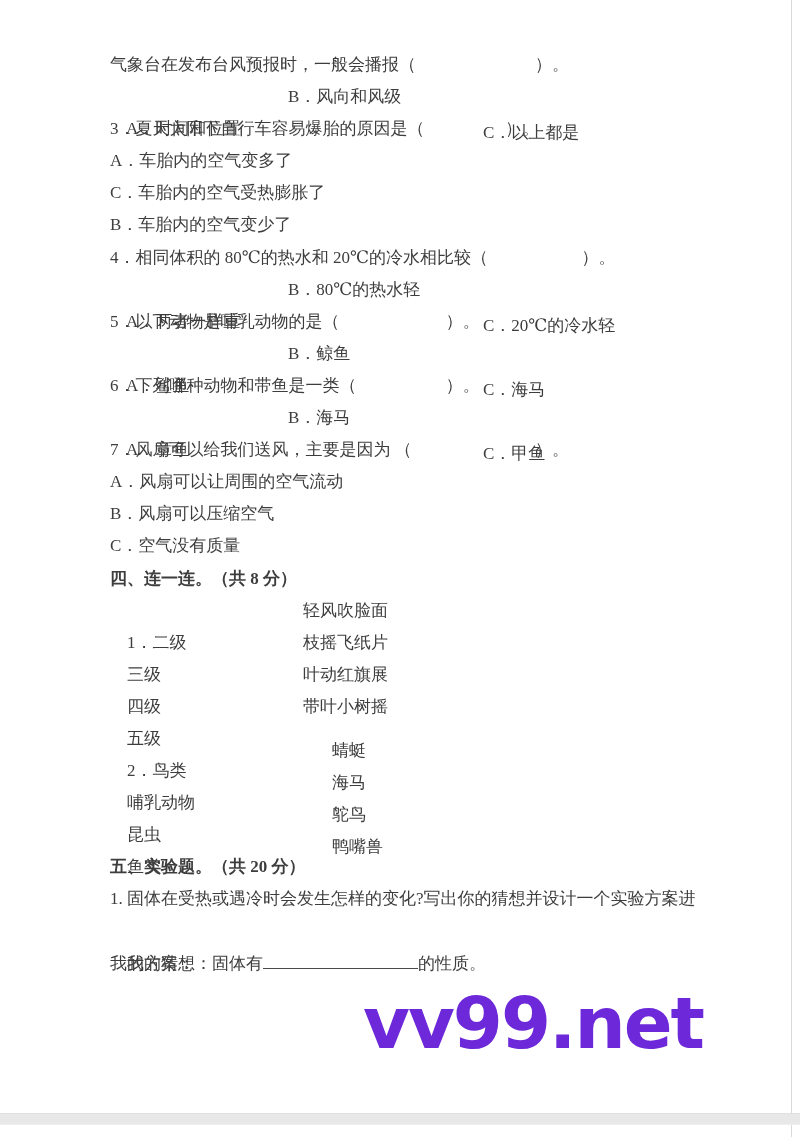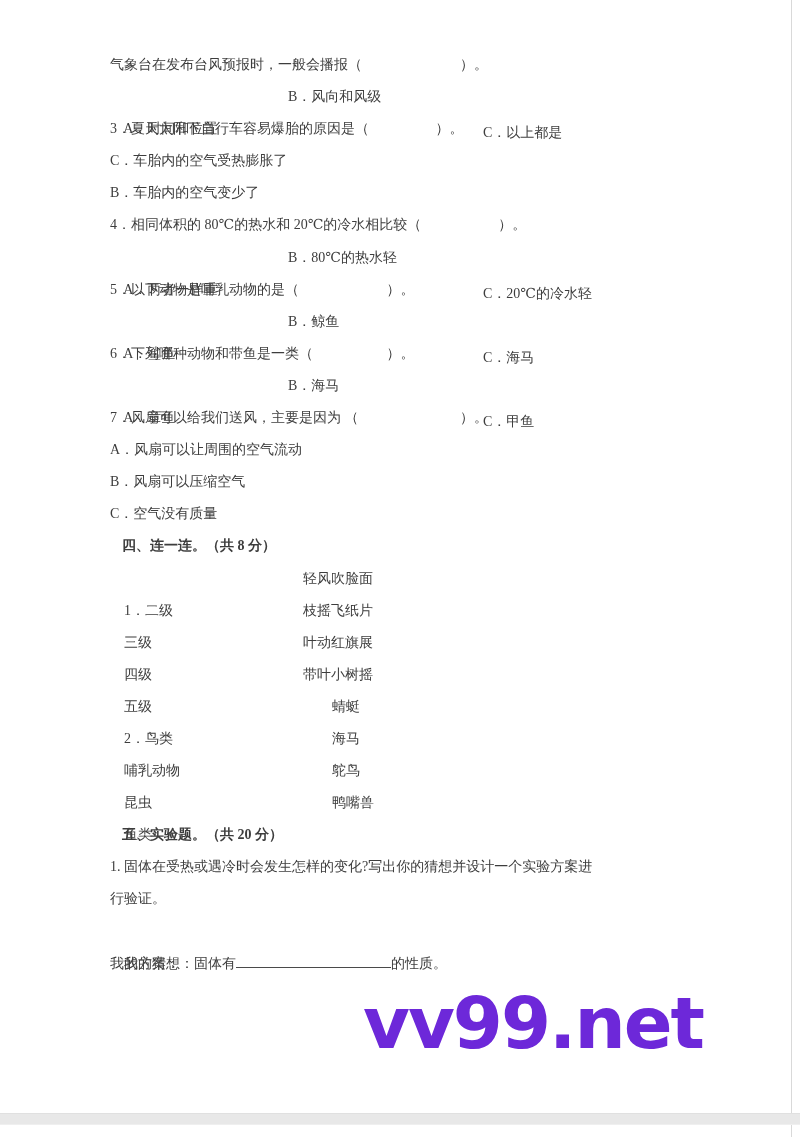--- a/index.html
+++ b/index.html
@@ -21,32 +21,32 @@
     font-weight:bold; font-size:72px; letter-spacing:-2px;
     color:#6d28d9; z-index:0; user-select:none;
   }
   .page-gap-band {
     position:absolute; left:0; top:1113px; width:800px; height:12px;
     background:#e8e8e8; border-top:1px solid #e0e0e0; border-bottom:1px solid #efefef;
     z-index:2;
   }
   .content {
     position:absolute; left:110px; top:49px; width:640px; z-index:1;
-    color:#3d3d3d; font-size:14px;
+    color:#3d3d3d; font-size:17px;
   }
   .line {
     position:relative;
     height:32.1px; line-height:32.1px;
     white-space:pre;
   }
-  .heading { font-weight:bold;margin-left:12px; }
+  .heading { font-weight:bold; }
   .opt-b { position:absolute; left:178px; top:0; }
   .opt-c { position:absolute; left:373px; top:0;margin-top:36px; }
   .m1    { position:absolute; left:193px; top:0; }
-  .m2    { position:absolute; left:222px; top:0; }
+  .m2    { position:absolute; left:222px; top:12px; }
   .blank-underline {
     display:inline-block; width:155px; height:1.05em;
     border-bottom:1px solid #4a4a4a; vertical-align:baseline;
   }
 </style>
 </head>
 <body>
 
 <div class="watermark">vv99.net</div>
 <div class="page-right-edge"></div>
@@ -56,20 +56,21 @@
 
   <div class="line"><span>气象台在发布台风预报时，一般会播报（                            ）。</span></div>
 
   <div class="line">
     <span>A．时间和位置</span>
     <span class="opt-b">B．风向和风级</span>
     <span class="opt-c">C．以上都是</span>
   </div>
 
   <div class="line"><span>3．夏天太阳下自行车容易爆胎的原因是（                   ）。</span></div>
+  <div class="line"><span>A．车胎内的空气变多了</span></div>
   <div class="line"><span>C．车胎内的空气受热膨胀了</span></div>
   <div class="line"><span>B．车胎内的空气变少了</span></div>
 
   <div class="line"><span>4．相同体积的 80℃的热水和 20℃的冷水相比较（                      ）。</span></div>
 
   <div class="line">
     <span>A．两者一样重</span>
     <span class="opt-b">B．80℃的热水轻</span>
     <span class="opt-c">C．20℃的冷水轻</span>
   </div>
@@ -126,21 +127,20 @@
     <span class="m2">鸵鸟</span>
   </div>
   <div class="line">
     <span>鱼类</span>
     <span class="m2">鸭嘴兽</span>
   </div>
 
   <div class="line heading"><span>五、实验题。（共 20 分）</span></div>
 
   <div class="line"><span>1. 固体在受热或遇冷时会发生怎样的变化?写出你的猜想并设计一个实验方案进</span></div>
-  <div class="line"><span>行验证。</span></div>
 
   <div class="line">
     <span>我的猜想：固体有</span><span class="blank-underline"></span><span>的性质。</span>
   </div>
 
   <div class="line"><span>我的方案：</span></div>
 
 </div>
 
 </body></html>

